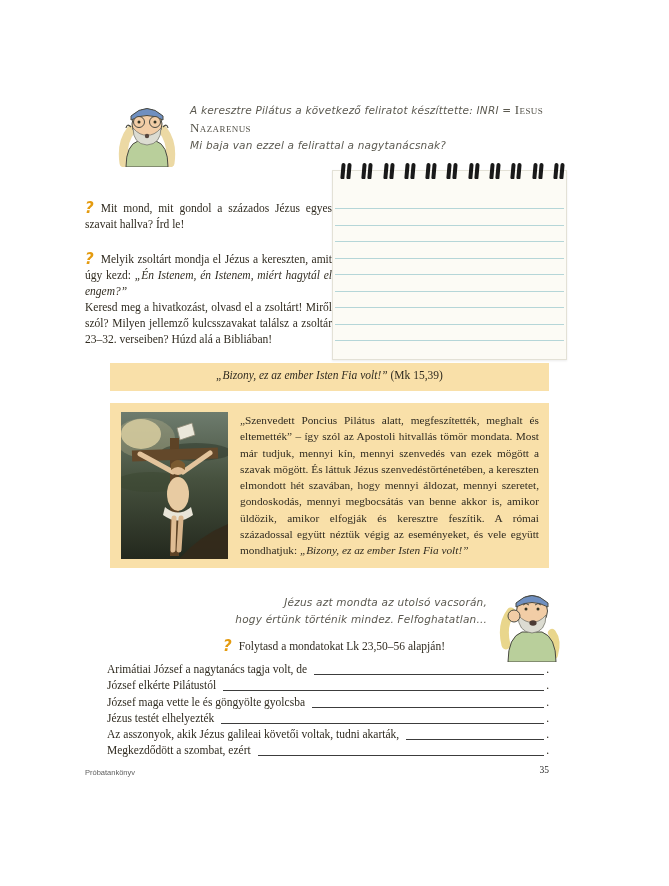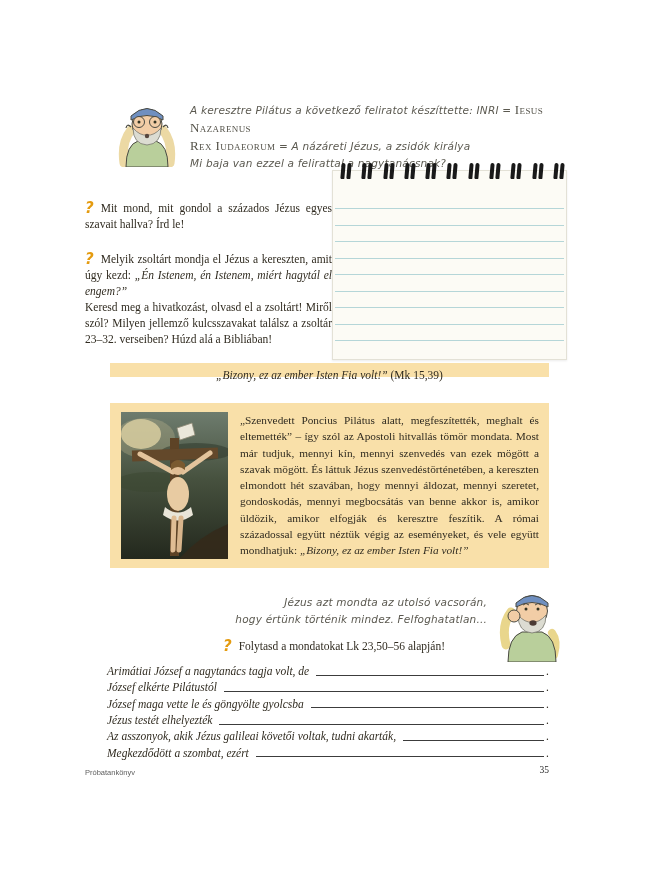--- a/index.html
+++ b/index.html
@@ -39,37 +39,37 @@
   }
   .coils { position:absolute; left:6px; top:-8px; width:226px; display:flex; justify-content:space-between; }
   .coil { position:relative; width:13px; height:17px; display:inline-block; }
   .coil::before, .coil::after {
     content:""; position:absolute; top:0; width:3.5px; height:16px;
     background:#191919; border-radius:2px 2px 1px 1px; transform:rotate(5deg);
   }
   .coil::before { left:2px; } .coil::after { left:8px; }
   
   .quote-bar {
-    position:absolute; left:110px; top:363px; width:439px; height:14px;
+    position:absolute; left:110px; top:363px; width:439px; height:28px;
     background:#f9e0a9; text-align:center; line-height:24px; font-size:11.5px;
   }
   .reading-box {
     position:absolute; left:110px; top:403px; width:439px; height:165px;
     background:#f9e0a9;
   }
   .painting { position:absolute; left:11px; top:9px; width:107px; height:147px; display:block; }
   .reading-text {
     position:absolute; left:130px; top:9px; width:299px;
     font-size:11.3px; line-height:16.3px; text-align:justify;
   }
   
   .speech2 { position:absolute; left:200px; top:594px; width:287px; text-align:right; }
   
   .fill-list { position:absolute; left:107px; top:663px; width:442px; font-size:11.5px; }
-  .fill-row { display:flex; align-items:center; height:16.3px; white-space:nowrap;font-style:italic; }
+  .fill-row { display:flex; align-items:flex-start; height:16.3px; white-space:nowrap; }
   .fill-label { flex:0 0 auto; }
   .fill-line { flex:1 1 auto; border-bottom:1px solid #3c3c3c; margin:0 2px 3px 7px; height:11px; }
   .fill-dot { flex:0 0 auto; }
   
   .footer-left {
     position:absolute; left:85px; top:768px;
     font-family:"Liberation Sans", sans-serif; font-size:7.5px; color:#5f5f5f;
   }
   .footer-page {
     position:absolute; right:120px; top:765px;
@@ -92,21 +92,20 @@
     <circle cx="27" cy="25" r="5.5" fill="#f2cda6" stroke="#4a4a42" stroke-width="1"></circle>
     <circle cx="43" cy="25" r="5.5" fill="#f2cda6" stroke="#4a4a42" stroke-width="1"></circle>
     <circle cx="27" cy="25" r="1.5" fill="#332"></circle>
     <circle cx="43" cy="25" r="1.5" fill="#332"></circle>
     <path d="M19,30 Q15,26 14,31" stroke="#4a4a42" stroke-width="1.2" fill="none"></path>
     <path d="M51,30 Q55,26 56,31" stroke="#4a4a42" stroke-width="1.2" fill="none"></path>
   </svg>
 
   <div class="intro handwriting">
     <div><span>A keresztre Pilátus a következő feliratot készíttette: INRI = </span><span class="latin">Iesus Nazarenus</span></div>
-    <div><span class="latin">Rex Iudaeorum</span><span> = A názáreti Jézus, a zsidók királya</span></div>
     <div>Mi baja van ezzel a felirattal a nagytanácsnak?</div>
   </div>
 
   <div class="notebook">
     <div class="paper-lines"></div>
     <div class="coils">
       <span class="coil"></span>
       <span class="coil"></span>
       <span class="coil"></span>
       <span class="coil"></span>

